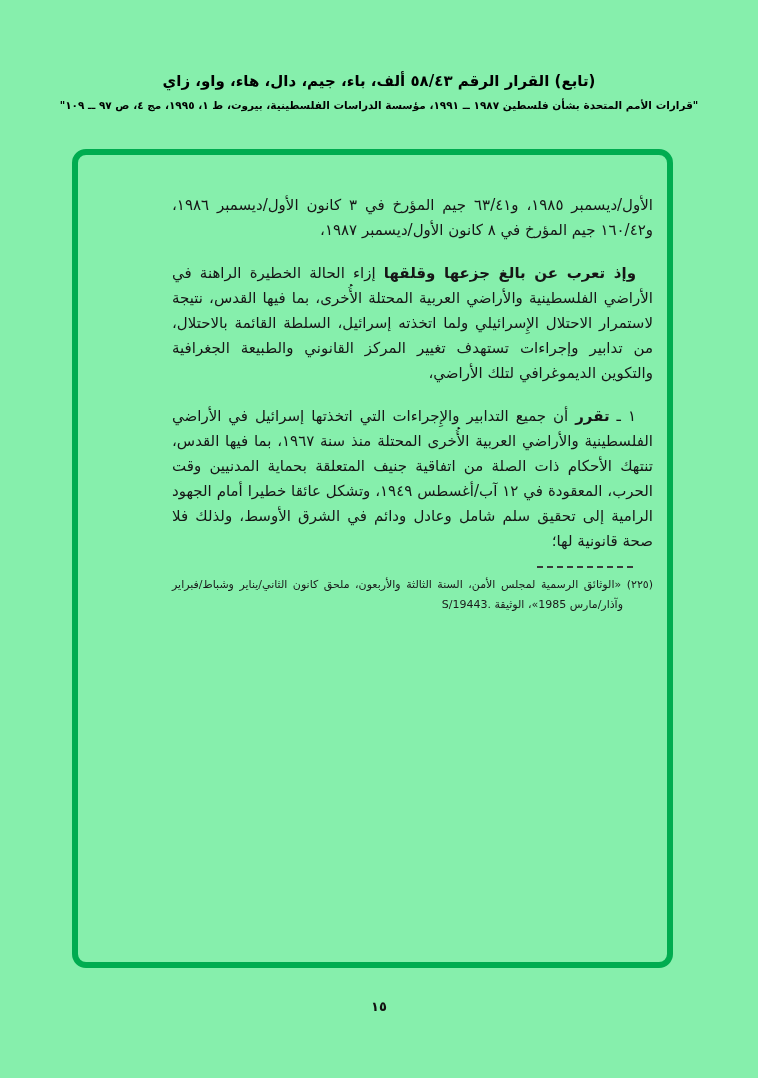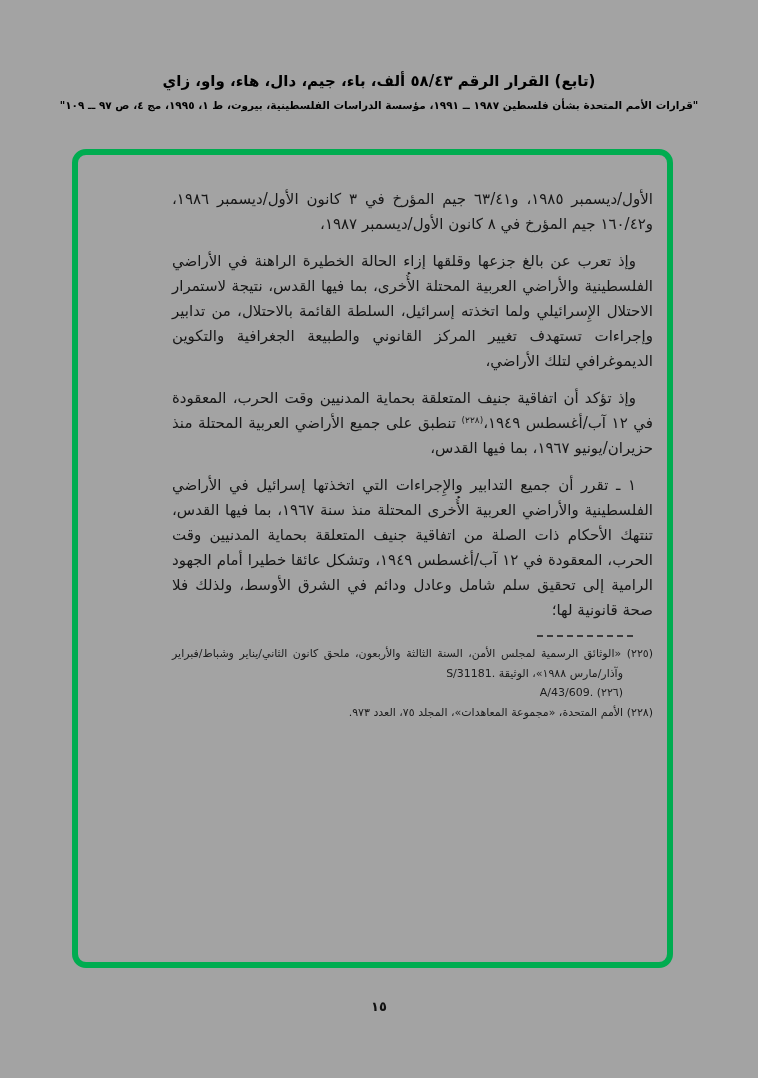--- a/index.html
+++ b/index.html
@@ -2,47 +2,47 @@
 <html lang="ar"><head>
 <meta charset="utf-8">
 <style>
   html,body{margin:0;padding:0;}
   body{
     width:758px;height:1078px;
     background:#ffffff;
     font-family:"DejaVu Sans", sans-serif;
     -webkit-font-smoothing:antialiased;
   }
-  .page{position:relative;width:758px;height:1078px;background:#a3a3a3;overflow:hidden;}
+  .page{position:relative;width:758px;height:1078px;background:#86efac;overflow:hidden;}
 
   
   .header{position:absolute;top:72px;left:0;width:100%;text-align:center;direction:rtl;color:#000;}
   .h1{font-size:15px;font-weight:bold;}
   .h2{font-size:10.5px;font-weight:bold;margin-top:9px;}
 
   
   .green-box{
     position:absolute;left:72px;top:149px;width:601px;height:819px;
     box-sizing:border-box;border:6px solid #00ac50;border-radius:14px;
     pointer-events:none;
   }
 
   
   .content{
     position:absolute;left:78px;top:155px;width:589px;height:807px;
     box-sizing:border-box;padding:20px 14px 0 94px;
     direction:rtl;color:#161616;
   }
   .para{
-    margin:12px 0 4px 0;
+    margin:18px 0 4px 0;
     font-size:15px;line-height:25px;
     text-align:justify;text-align-last:right;
   }
   .para.indent{text-indent:17px;}
-  .b{font-weight:normal;}
+  .b{font-weight:bold;}
   .fnref{font-size:9px;vertical-align:5px;line-height:0;letter-spacing:0;}
 
   
   .fn-sep{
     height:0;width:96px;border-top:2px dashed #3a3a3a;
     margin:12px 20px 7px auto;
   }
   .fn{
     margin:0;font-size:11px;line-height:19.5px;
     text-align:justify;text-align-last:right;color:#1a1a1a;
@@ -65,26 +65,23 @@
     <div class="h1">(تابع) القرار الرقم ٥٨/٤٣ ألف، باء، جيم، دال، هاء، واو، زاي</div>
     <div class="h2">"قرارات الأمم المتحدة بشأن فلسطين ١٩٨٧ ــ ١٩٩١، مؤسسة الدراسات الفلسطينية، بيروت، ط ١، ١٩٩٥، مج ٤، ص ٩٧ ــ ١٠٩"</div>
   </div>
 
   <div class="green-box" id="green-box" style="border-color: rgb(0, 172, 80);"></div>
 
   <div class="content">
     <div id="paragraphs">
         <p class="para"><span class="">الأول/ديسمبر ١٩٨٥، و٦٣/٤١ جيم المؤرخ في ٣ كانون الأول/ديسمبر ١٩٨٦، و١٦٠/٤٢ جيم المؤرخ في ٨ كانون الأول/ديسمبر ١٩٨٧،</span></p>
         <p class="para indent"><span class="b">وإذ تعرب عن بالغ جزعها وقلقها</span><span class=""> إزاء الحالة الخطيرة الراهنة في الأراضي الفلسطينية والأراضي العربية المحتلة الأُخرى، بما فيها القدس، نتيجة لاستمرار الاحتلال الإِسرائيلي ولما اتخذته إسرائيل، السلطة القائمة بالاحتلال، من تدابير وإجراءات تستهدف تغيير المركز القانوني والطبيعة الجغرافية والتكوين الديموغرافي لتلك الأراضي،</span></p>
-        <p class="para indent"><span class="b">وإذ تؤكد</span><span class=""> أن اتفاقية جنيف المتعلقة بحماية المدنيين وقت الحرب، المعقودة في ١٢ آب/أغسطس ١٩٤٩،</span><span class="fnref">(٢٢٨)</span><span class=""> تنطبق على جميع الأراضي العربية المحتلة منذ حزيران/يونيو ١٩٦٧، بما فيها القدس،</span></p>
         <p class="para indent"><span class="">١ ـ </span><span class="b">تقرر</span><span class=""> أن جميع التدابير والإِجراءات التي اتخذتها إسرائيل في الأراضي الفلسطينية والأراضي العربية الأُخرى المحتلة منذ سنة ١٩٦٧، بما فيها القدس، تنتهك الأحكام ذات الصلة من اتفاقية جنيف المتعلقة بحماية المدنيين وقت الحرب، المعقودة في ١٢ آب/أغسطس ١٩٤٩، وتشكل عائقا خطيرا أمام الجهود الرامية إلى تحقيق سلم شامل وعادل ودائم في الشرق الأوسط، ولذلك فلا صحة قانونية لها؛</span></p>
       </div>
     <div class="fn-sep"></div>
     <div id="footnotes">
-        <p class="fn fn-hang"><span class="">(٢٢٥) «الوثائق الرسمية لمجلس الأمن، السنة الثالثة والأربعون، ملحق كانون الثاني/يناير وشباط/فبراير وآذار/مارس ١٩٨٨»، الوثيقة </span><span class="" dir="ltr">S/31181.</span></p>
-        <p class="fn fn-indent"><span class="">(٢٢٦) </span><span class="" dir="ltr">A/43/609.</span></p>
-        <p class="fn"><span class="">(٢٢٨) الأمم المتحدة، «مجموعة المعاهدات»، المجلد ٧٥، العدد ٩٧٣.</span></p>
+        <p class="fn fn-hang"><span class="">(٢٢٥) «الوثائق الرسمية لمجلس الأمن، السنة الثالثة والأربعون، ملحق كانون الثاني/يناير وشباط/فبراير وآذار/مارس 1985»، الوثيقة </span><span class="" dir="ltr">S/19443.</span></p>
       </div>
   </div>
 
   <div class="page-number">١٥</div>
 
 </div>
 
 </body></html>

